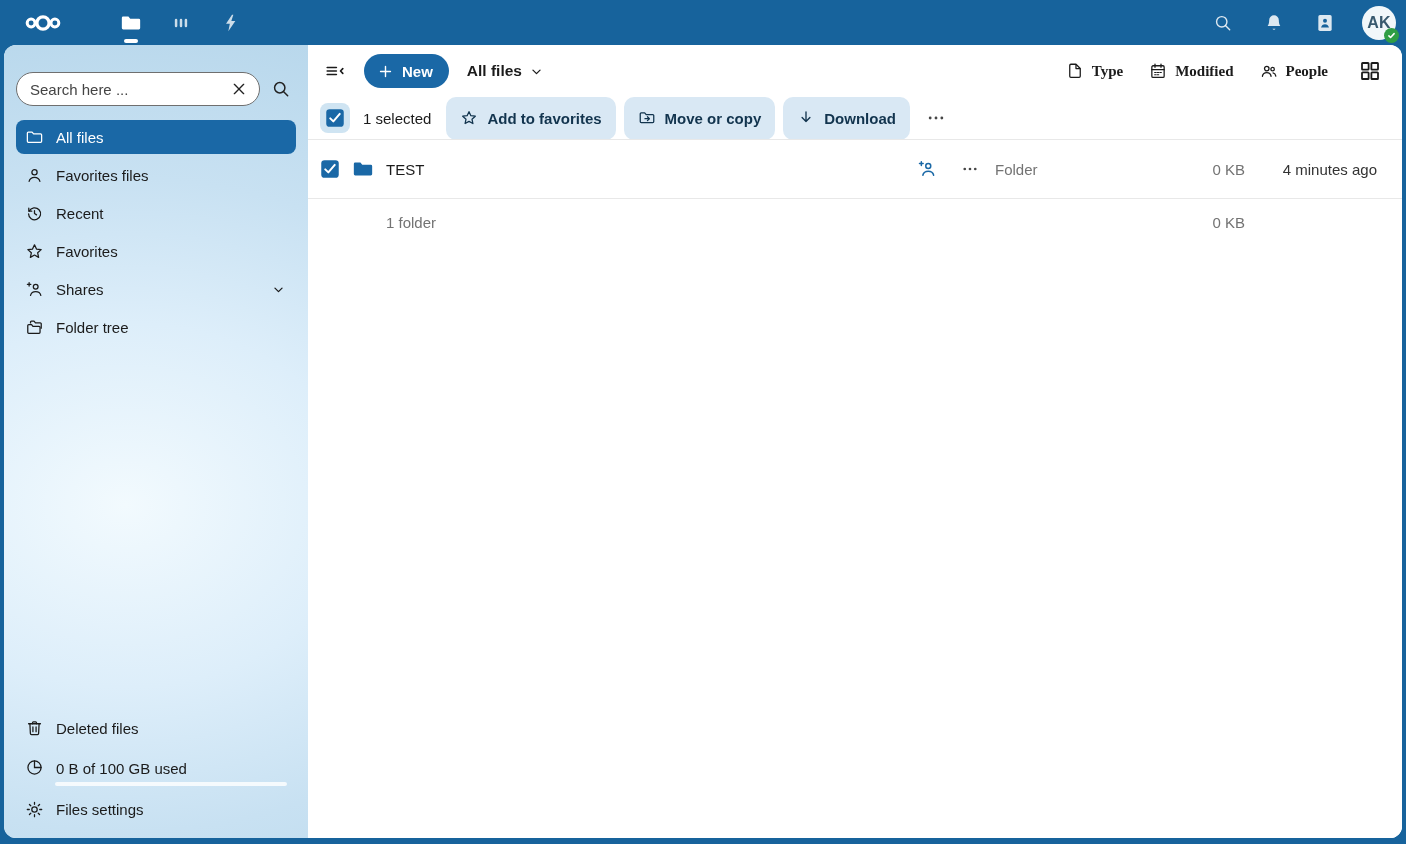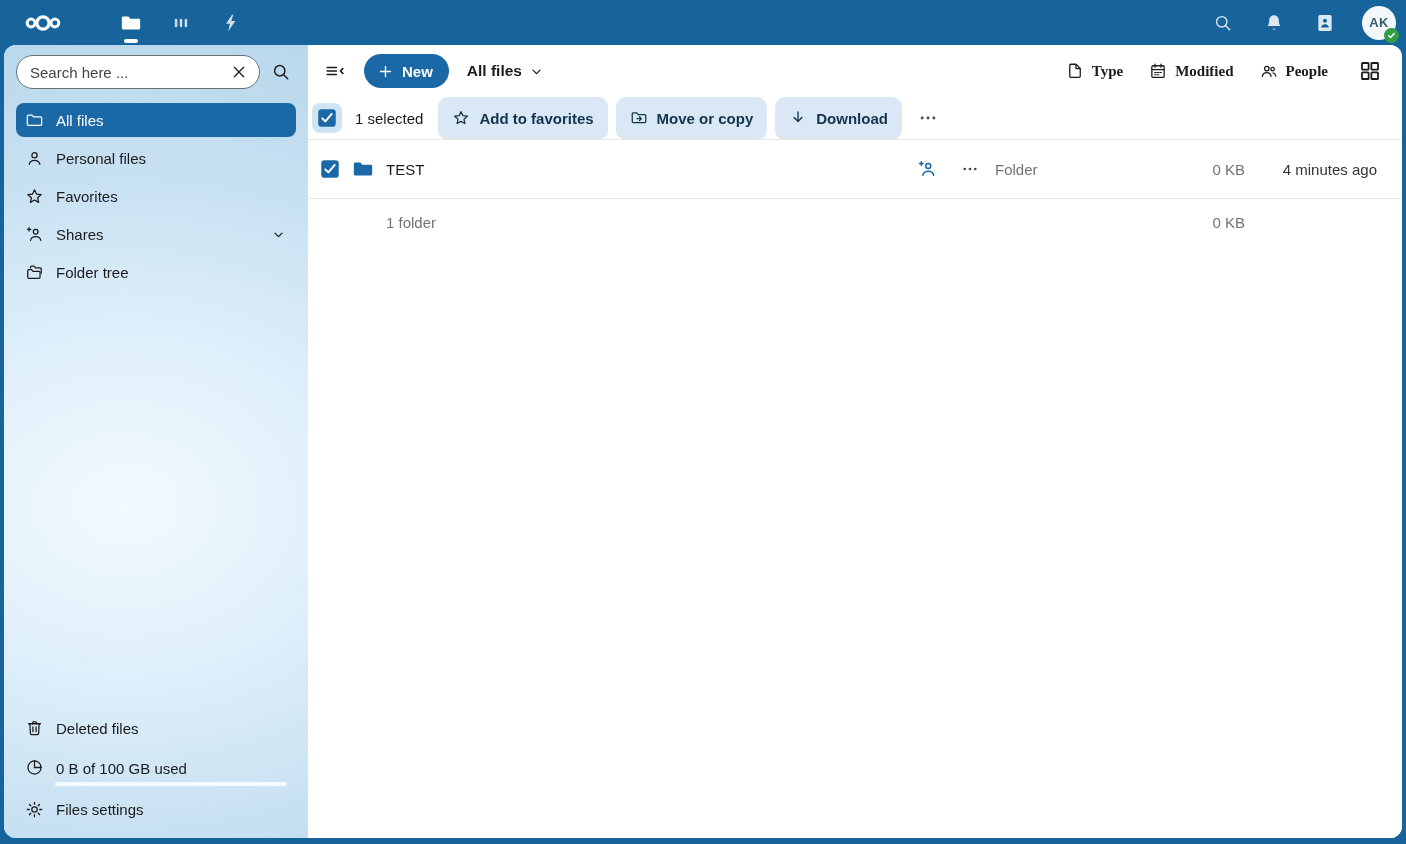--- a/index.html
+++ b/index.html
@@ -14,30 +14,30 @@
   .app-btn { position:relative; width:50px; height:45px; display:flex; align-items:center; justify-content:center;
              background:none; border:none; cursor:pointer; color:rgba(255,255,255,.78); }
   .app-btn.active { color:#fff; }
   .app-indicator { position:absolute; bottom:2px; left:50%; transform:translateX(-50%);
                    width:14px; height:4px; border-radius:2px; background:#fff; }
   .topbar-right { display:flex; align-items:center; gap:19px; }
   .tb-icon-btn { width:32px; height:32px; display:flex; align-items:center; justify-content:center;
                  background:none; border:none; cursor:pointer; color:rgba(255,255,255,.85); }
   .avatar-wrap { position:relative; width:34px; height:34px; cursor:pointer; margin-left:2px; }
   .avatar { width:34px; height:34px; border-radius:50%; background:#f1f7fa; color:#38596e;
-            font-size:13px; font-weight:bold; display:flex; align-items:center; justify-content:center; letter-spacing:.3px; }
+            font-size:16px; font-weight:bold; display:flex; align-items:center; justify-content:center; letter-spacing:.3px; }
   .status-badge { position:absolute; right:-3px; bottom:-3px; width:15px; height:15px; border-radius:50%;
                   background:#2f9e44; display:flex; align-items:center; justify-content:center; }
 
   
   .shell { position:absolute; top:45px; left:4px; right:4px; bottom:6px;
            display:flex; border-radius:12px; overflow:hidden; background:#fff; }
 
   
-  .sidebar { flex:0 0 300px; display:flex; flex-direction:column; padding:10px 12px 8px 12px;
+  .sidebar { flex:0 0 300px; display:flex; flex-direction:column; padding:27px 12px 8px 12px;
              background:radial-gradient(620px 480px at 40% 58%, #f2fafe 0%, #ddeefa 38%, #c8e1f2 68%, #b9d8ec 100%); }
   .search-row { display:flex; align-items:center; gap:6px; margin-bottom:14px; }
   .search-box { flex:1; display:flex; align-items:center; height:34px; background:#fff;
                 border:1.5px solid #6f6f6f; border-radius:17px; padding:0 10px 0 13px; }
   .search-box input { flex:1; border:none; outline:none; font-size:15px; background:transparent; color:#222;
                       font-family:"Liberation Sans", sans-serif; }
   .search-box input::placeholder { color:#444; }
   .clear-btn,.search-submit { background:none; border:none; cursor:pointer; display:flex; align-items:center;
                               justify-content:center; color:#222; padding:2px; }
   .search-submit { width:30px; height:30px; }
@@ -60,21 +60,21 @@
   .new-btn { display:flex; align-items:center; gap:8px; height:34px; padding:0 16px 0 13px; border:none;
              border-radius:17px; background:#1a68a6; color:#fff; font-weight:bold; font-size:15px; cursor:pointer;
              font-family:"Liberation Sans", sans-serif; }
   .breadcrumb { display:flex; align-items:center; gap:2px; cursor:pointer; }
   .breadcrumb .crumb { font-weight:bold; font-size:15.5px; color:#1b1b1b; padding:0 4px; }
   .toolbar-right { display:flex; align-items:center; gap:26px; }
   .filter-btn { display:flex; align-items:center; gap:8px; background:none; border:none; cursor:pointer;
                 font-weight:bold; font-size:15px; color:#1b1b1b; font-family:Liberation Serif, serif; }
 
   
-  .selection-bar { height:42px; display:flex; align-items:center; gap:13px; padding:0 4px; }
+  .selection-bar { height:42px; display:flex; align-items:center; gap:13px; padding:0 12px; }
   .cb-halo { width:30px; height:30px; border-radius:8px; background:#cfe4f2; display:flex; align-items:center;
              justify-content:center; cursor:pointer; }
   .sel-count { color:#1b1b1b; }
   .sel-actions { display:flex; align-items:center; gap:8px; margin-left:2px; }
   .sel-btn { display:flex; align-items:center; gap:9px; height:43px; padding:0 14px; border:none; border-radius:10px;
              background:#d9e8f4; color:#12344e; font-weight:bold; font-size:15px; cursor:pointer;
              font-family:"Liberation Sans", sans-serif; }
   .sel-more { background:none; border:none; cursor:pointer; padding:4px 8px; display:flex; align-items:center; }
 
   
@@ -180,21 +180,29 @@
         <svg width="19" height="19" viewBox="0 0 24 24" fill="none" stroke="currentColor" stroke-width="1.6" stroke-linejoin="round">
           <path d="M3 6.4A1.3 1.3 0 0 1 4.3 5.1h4.6l2 2.4h8.8A1.3 1.3 0 0 1 21 8.8v8a1.3 1.3 0 0 1-1.3 1.3H4.3A1.3 1.3 0 0 1 3 16.8z"></path>
         </svg>
         <span class="label">All files</span>
       </div>
       <div class="nav-item">
         <svg width="19" height="19" viewBox="0 0 24 24" fill="none" stroke="currentColor" stroke-width="1.6" stroke-linecap="round">
           <circle cx="12" cy="8" r="3.3"></circle>
             <path d="M5.2 19.5c.8-3.4 3.5-5.2 6.8-5.2s6 1.8 6.8 5.2"></path>
         </svg>
-        <span class="label">Personal files</span>
+        <span class="label">Favorites files</span>
+      </div>
+      <div class="nav-item">
+        <svg width="19" height="19" viewBox="0 0 24 24" fill="none" stroke="currentColor" stroke-width="1.6" stroke-linecap="round" stroke-linejoin="round">
+          <path d="M4.8 5.3V9h3.7"></path>
+            <path d="M5.3 9a7.6 7.6 0 1 1-.8 3.4"></path>
+            <path d="M12 8.3V12l2.6 1.7"></path>
+        </svg>
+        <span class="label">Recent</span>
       </div>
       <div class="nav-item">
         <svg width="19" height="19" viewBox="0 0 24 24" fill="none" stroke="currentColor" stroke-width="1.6" stroke-linejoin="round">
           <path d="M12 3.6l2.5 5.3 5.9.7-4.4 4 1.2 5.8L12 16.5l-5.2 2.9 1.2-5.8-4.4-4 5.9-.7z"></path>
         </svg>
         <span class="label">Favorites</span>
       </div>
       <div class="nav-item">
         <svg width="19" height="19" viewBox="0 0 24 24" fill="none" stroke="currentColor" stroke-width="1.6" stroke-linecap="round">
           <circle cx="13.5" cy="8.5" r="3"></circle>

